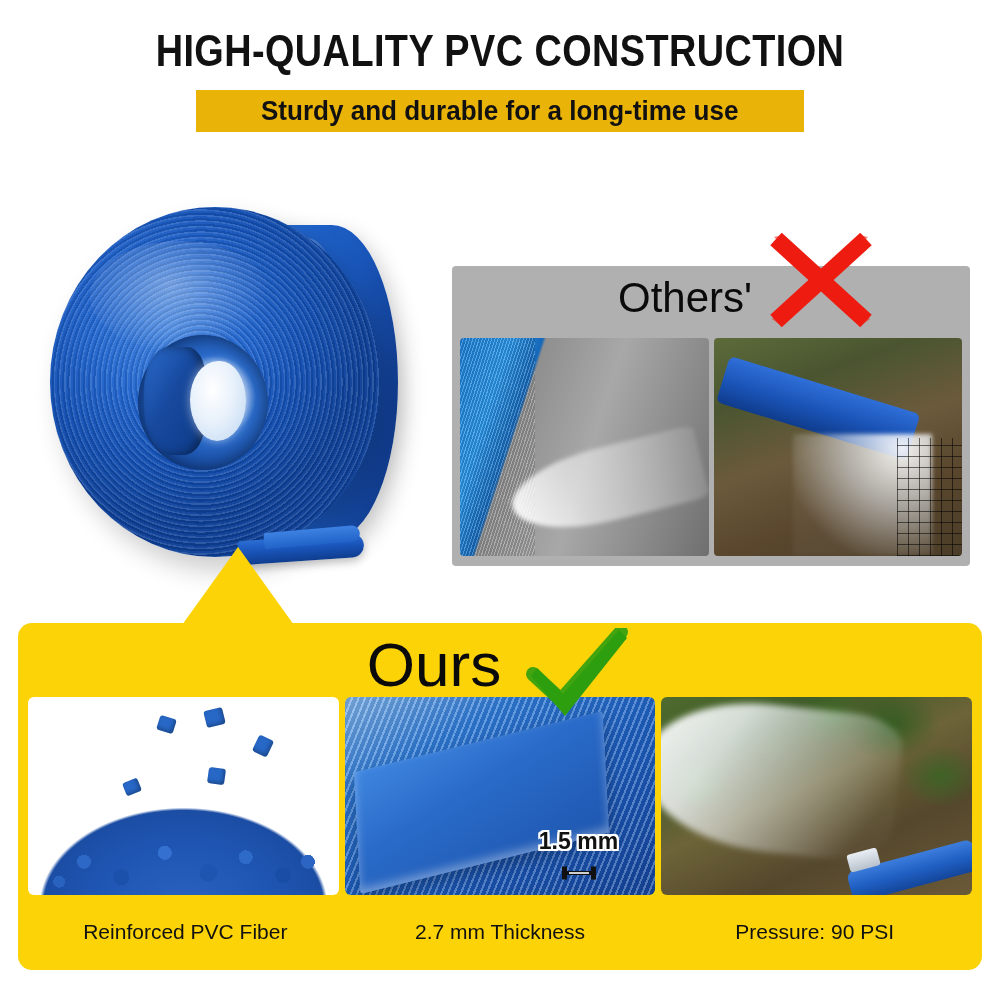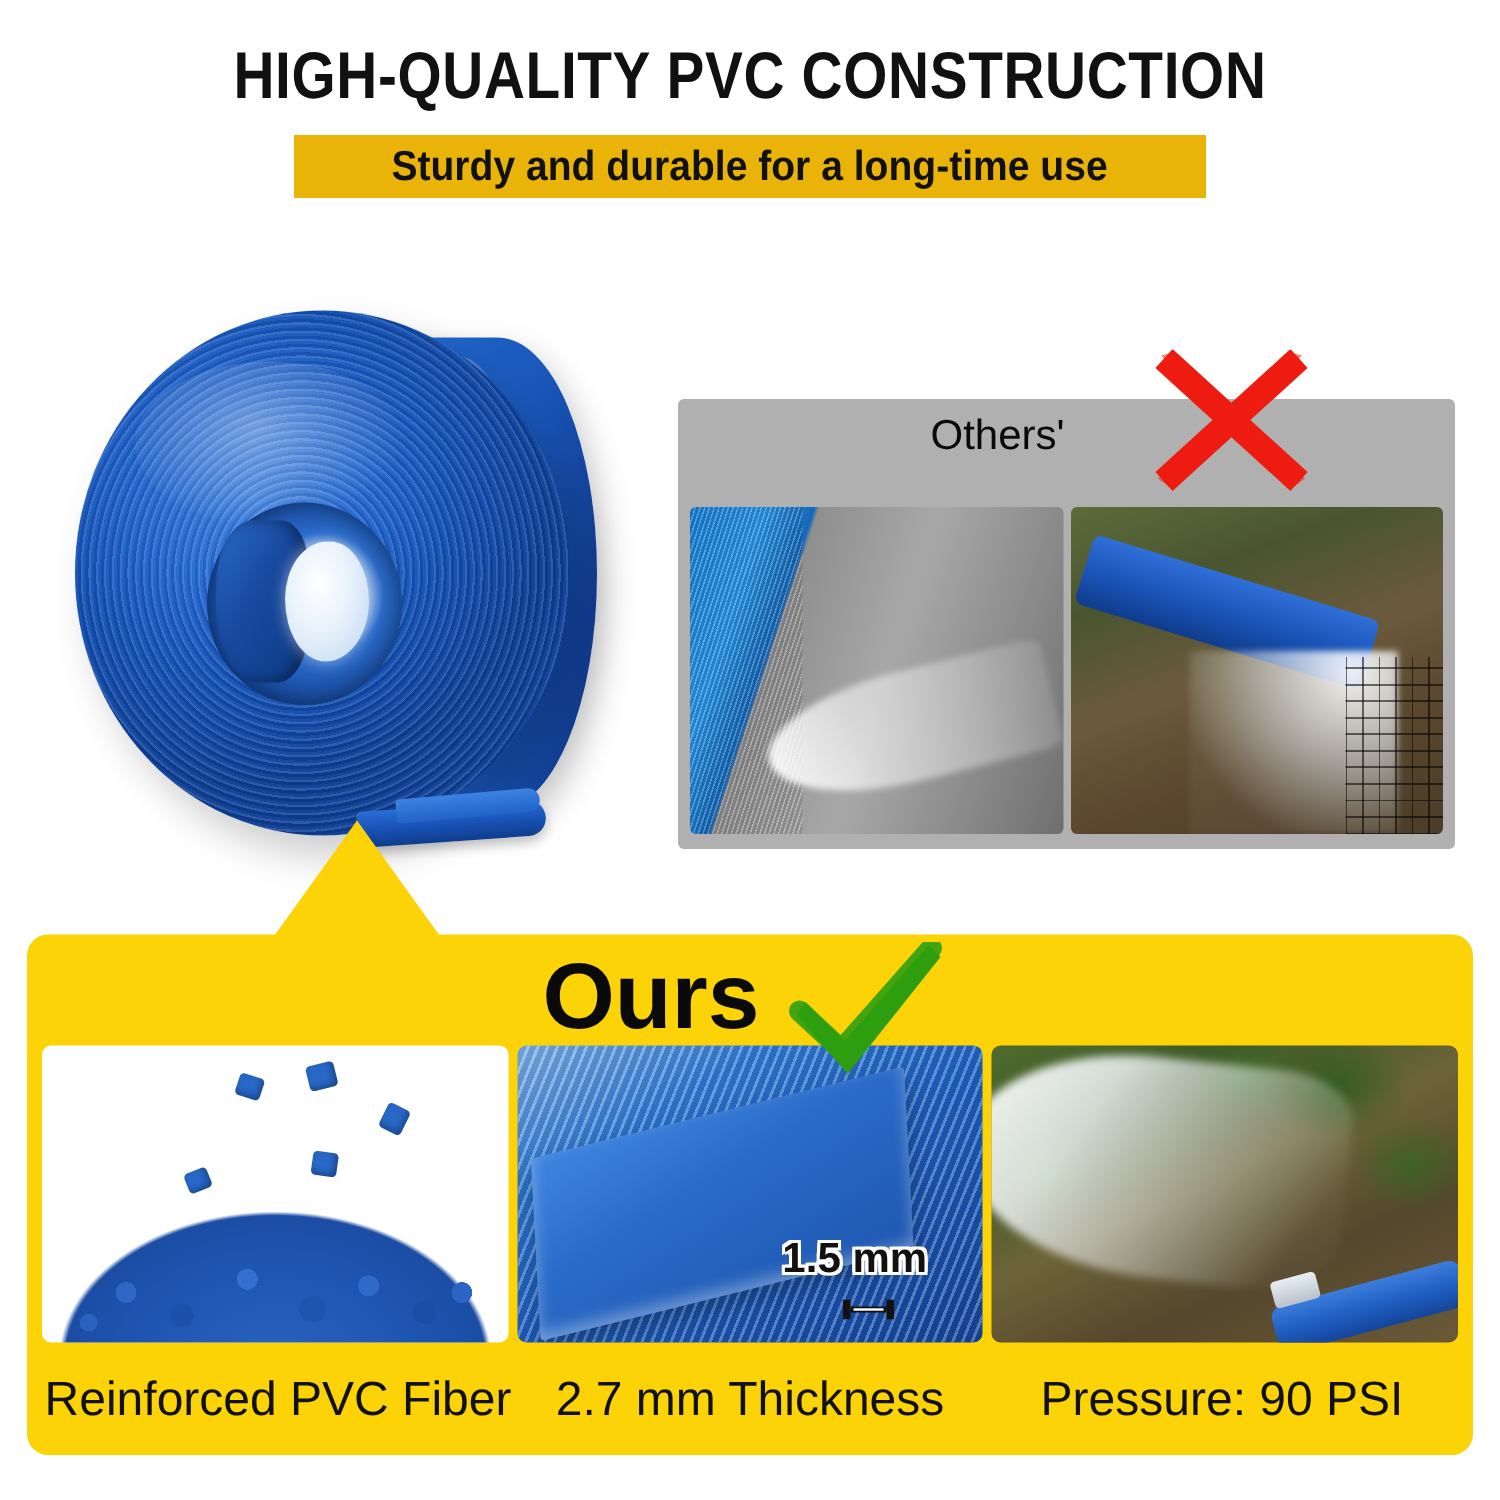--- a/index.html
+++ b/index.html
@@ -119,23 +119,24 @@
 
   
   .others-panel{
     position:absolute;left:452px;top:266px;width:518px;height:300px;
     background:#b0b0b0;
     border-radius:4px;
   }
   .others-label{
     position:absolute;left:0;top:8px;width:100%;
     text-align:center;
-    font-size:28px;color:#0a0a0a;
+    font-size:42px;color:#0a0a0a;
     font-family:"Liberation Sans",sans-serif;
     letter-spacing:0px;
+    padding-left:20px;
   }
   .others-label span{position:relative;left:-46px;}
   .x-mark{
     position:absolute;left:766px;top:233px;width:110px;height:96px;
     pointer-events:none;
   }
   .others-thumbs{
     position:absolute;left:8px;top:72px;width:502px;height:218px;
     display:flex;gap:5px;
   }
@@ -185,21 +186,21 @@
   .ours-panel{
     position:absolute;left:18px;top:623px;width:964px;height:347px;
     background:#FCD307;
     border-radius:14px;
   }
   .ours-label{
     position:absolute;left:0;top:6px;width:100%;text-align:center;
     font-size:62px;color:#0a0a0a;
     font-family:"Liberation Sans",sans-serif;
   }
-  .ours-label span{position:relative;left:-66px;font-weight:bold;}
+  .ours-label span{position:relative;left:-66px;}
   .check-mark{
     position:absolute;left:523px;top:628px;width:110px;height:92px;
     pointer-events:none;
   }
   .ours-thumbs{
     position:absolute;left:10px;top:74px;width:944px;height:198px;
     display:flex;gap:6px;
   }
   .our-img{flex:1;border-radius:6px;overflow:hidden;position:relative;}
   
@@ -237,21 +238,21 @@
   .our-img-2 .fold{
     position:absolute;left:4%;top:22%;width:80%;height:62%;
     background:linear-gradient(160deg,#3f86e0 0%,#2a6bc9 40%,#1e57b0 100%);
     transform:skewY(-11deg) rotate(-3deg);
     box-shadow:0 -5px 10px rgba(255,255,255,0.35) inset, 0 8px 16px rgba(0,0,0,0.25);
     border-radius:3px;
   }
   .thick-label{
     position:absolute;right:12%;bottom:20%;
     font-family:"Liberation Sans Narrow","Liberation Sans",sans-serif;
-    font-weight:bold;font-size:28px;color:#111;
+    font-weight:bold;font-size:23px;color:#111;
     text-shadow:
       -2px -2px 0 #fff, 2px -2px 0 #fff, -2px 2px 0 #fff, 2px 2px 0 #fff,
       0 -2px 0 #fff, 0 2px 0 #fff, -2px 0 0 #fff, 2px 0 0 #fff;
     white-space:nowrap;
     margin-left:16px;
   }
   .thick-caliper{
     position:absolute;right:19%;bottom:7%;width:34px;height:16px;
   }
   
@@ -286,21 +287,21 @@
     border-radius:3px;
   }
 
   .ours-captions{
     position:absolute;left:10px;top:282px;width:944px;height:54px;
     display:flex;
   }
   .caption{
     flex:1;text-align:center;
     font-family:"Liberation Sans Narrow","Liberation Sans",sans-serif;
-    font-size:32px;color:#111111;
+    font-size:21px;color:#111111;
     line-height:54px;
     white-space:nowrap;
   }
 </style>
 </head>
 <body>
 
 <div class="stage">
 
   <div class="title">HIGH-QUALITY PVC CONSTRUCTION</div>

